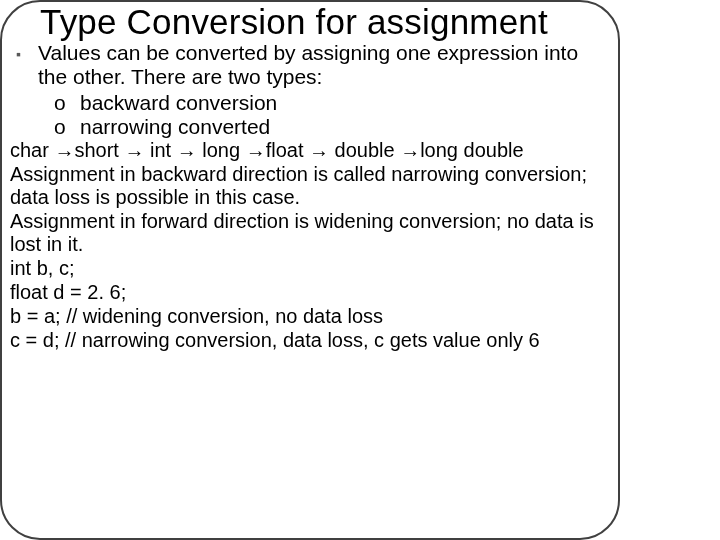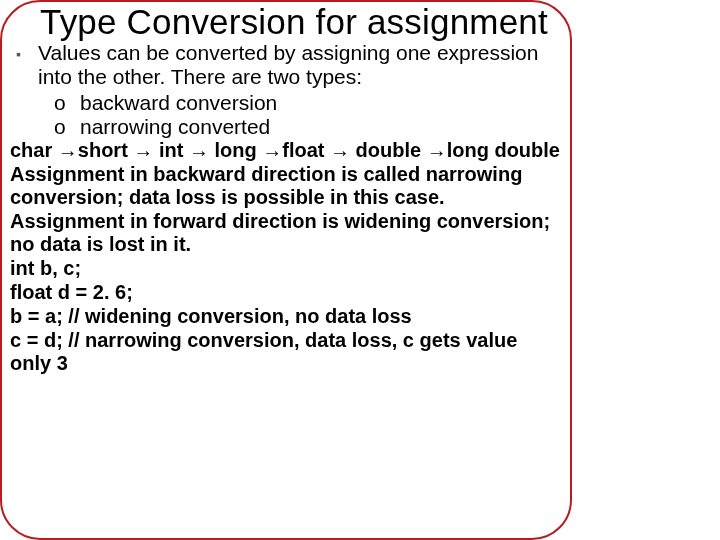--- a/index.html
+++ b/index.html
@@ -1,20 +1,20 @@
 <!DOCTYPE html>
 <html><head>
 <meta charset="utf-8">
 <style>
   * { margin: 0; padding: 0; box-sizing: border-box; }
   html, body { width: 720px; height: 540px; background: #ffffff; font-family: Arial, Helvetica, sans-serif; }
   .slide {
-    width: 572px;
+    width: 620px;
     height: 540px;
-    border: 2px solid #b91c1c;
+    border: 2px solid #404040;
     border-radius: 40px;
     padding: 2px 8px 8px 6px;
     position: relative;
     overflow: hidden;
   }
   .title {
     font-size: 35px;
     color: #000000;
     padding-left: 32px;
     letter-spacing: 0.2px;
@@ -50,21 +50,21 @@
     width: 26px;
     flex-shrink: 0;
   }
   .lower {
     font-size: 20px;
     color: #000000;
     line-height: 1.15;
     padding-left: 2px;
     padding-top: 0px;
   }
-  .lower-line { padding-bottom: 1px; font-weight: bold; }
+  .lower-line { padding-bottom: 1px; }
 </style>
 </head>
 <body>
 
 <div class="slide">
 
   <div class="title">Type Conversion for assignment</div>
 
   <div class="body">
     <div class="bullet-row">
@@ -83,16 +83,16 @@
     </div>
   </div>
 
   <div class="lower">
     <div class="lower-line">char →short → int → long →float → double →long double</div>
     <div class="lower-line">Assignment in backward direction is called narrowing conversion; data loss is possible in this case.</div>
     <div class="lower-line">Assignment in forward direction is widening conversion; no data is lost in it.</div>
     <div class="lower-line">int b, c;</div>
     <div class="lower-line">float d = 2. 6;</div>
     <div class="lower-line">b = a;    // widening conversion, no data loss</div>
-    <div class="lower-line">c = d;    // narrowing conversion, data loss, c gets value only 3</div>
+    <div class="lower-line">c = d;    // narrowing conversion, data loss, c gets value only 6</div>
   </div>
 
 </div>
 
 </body></html>

